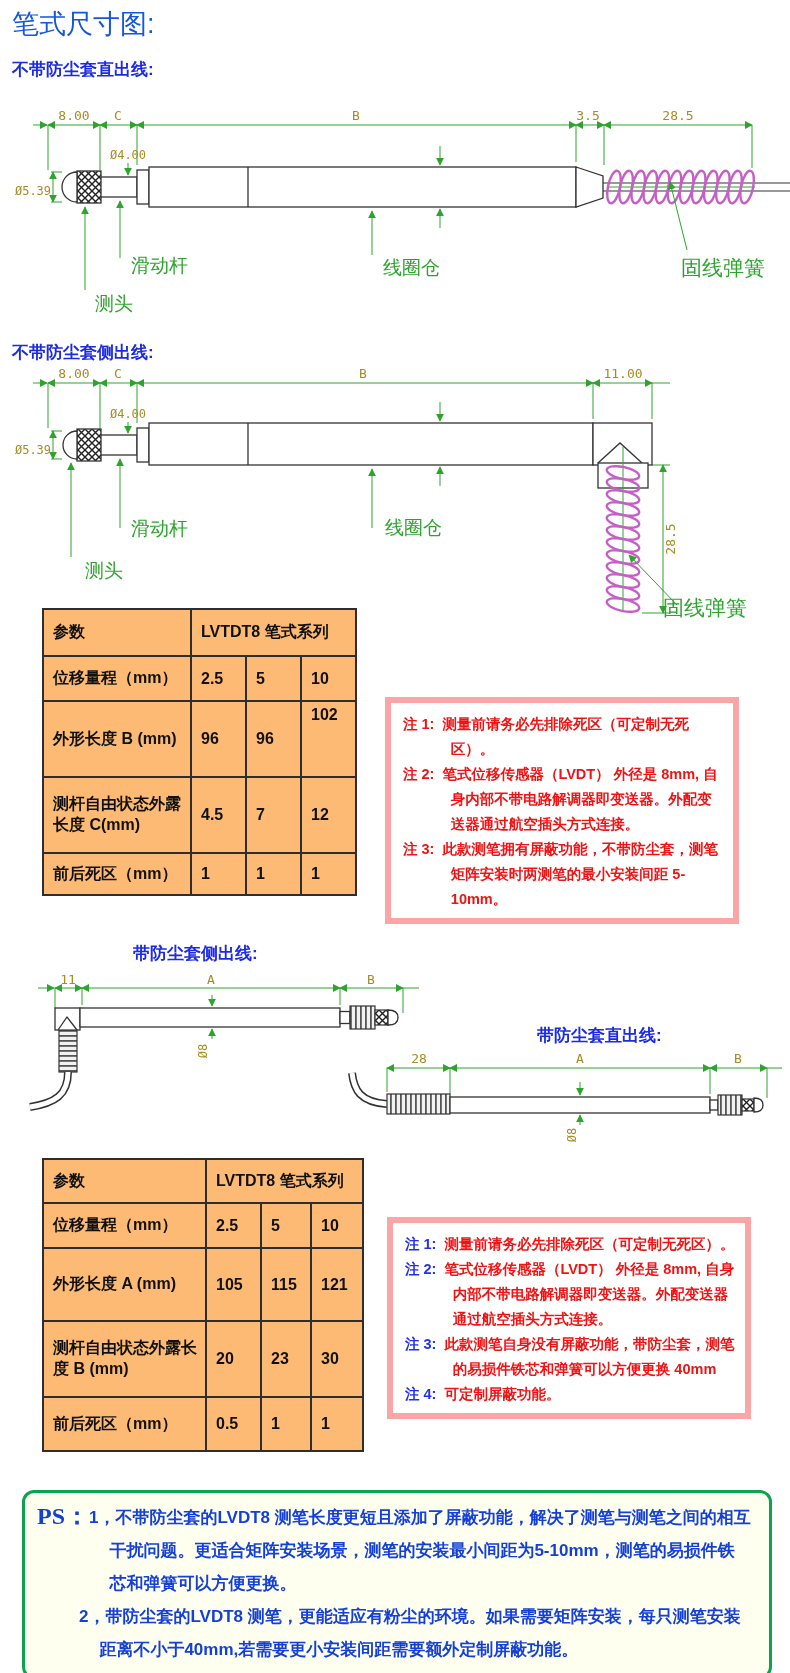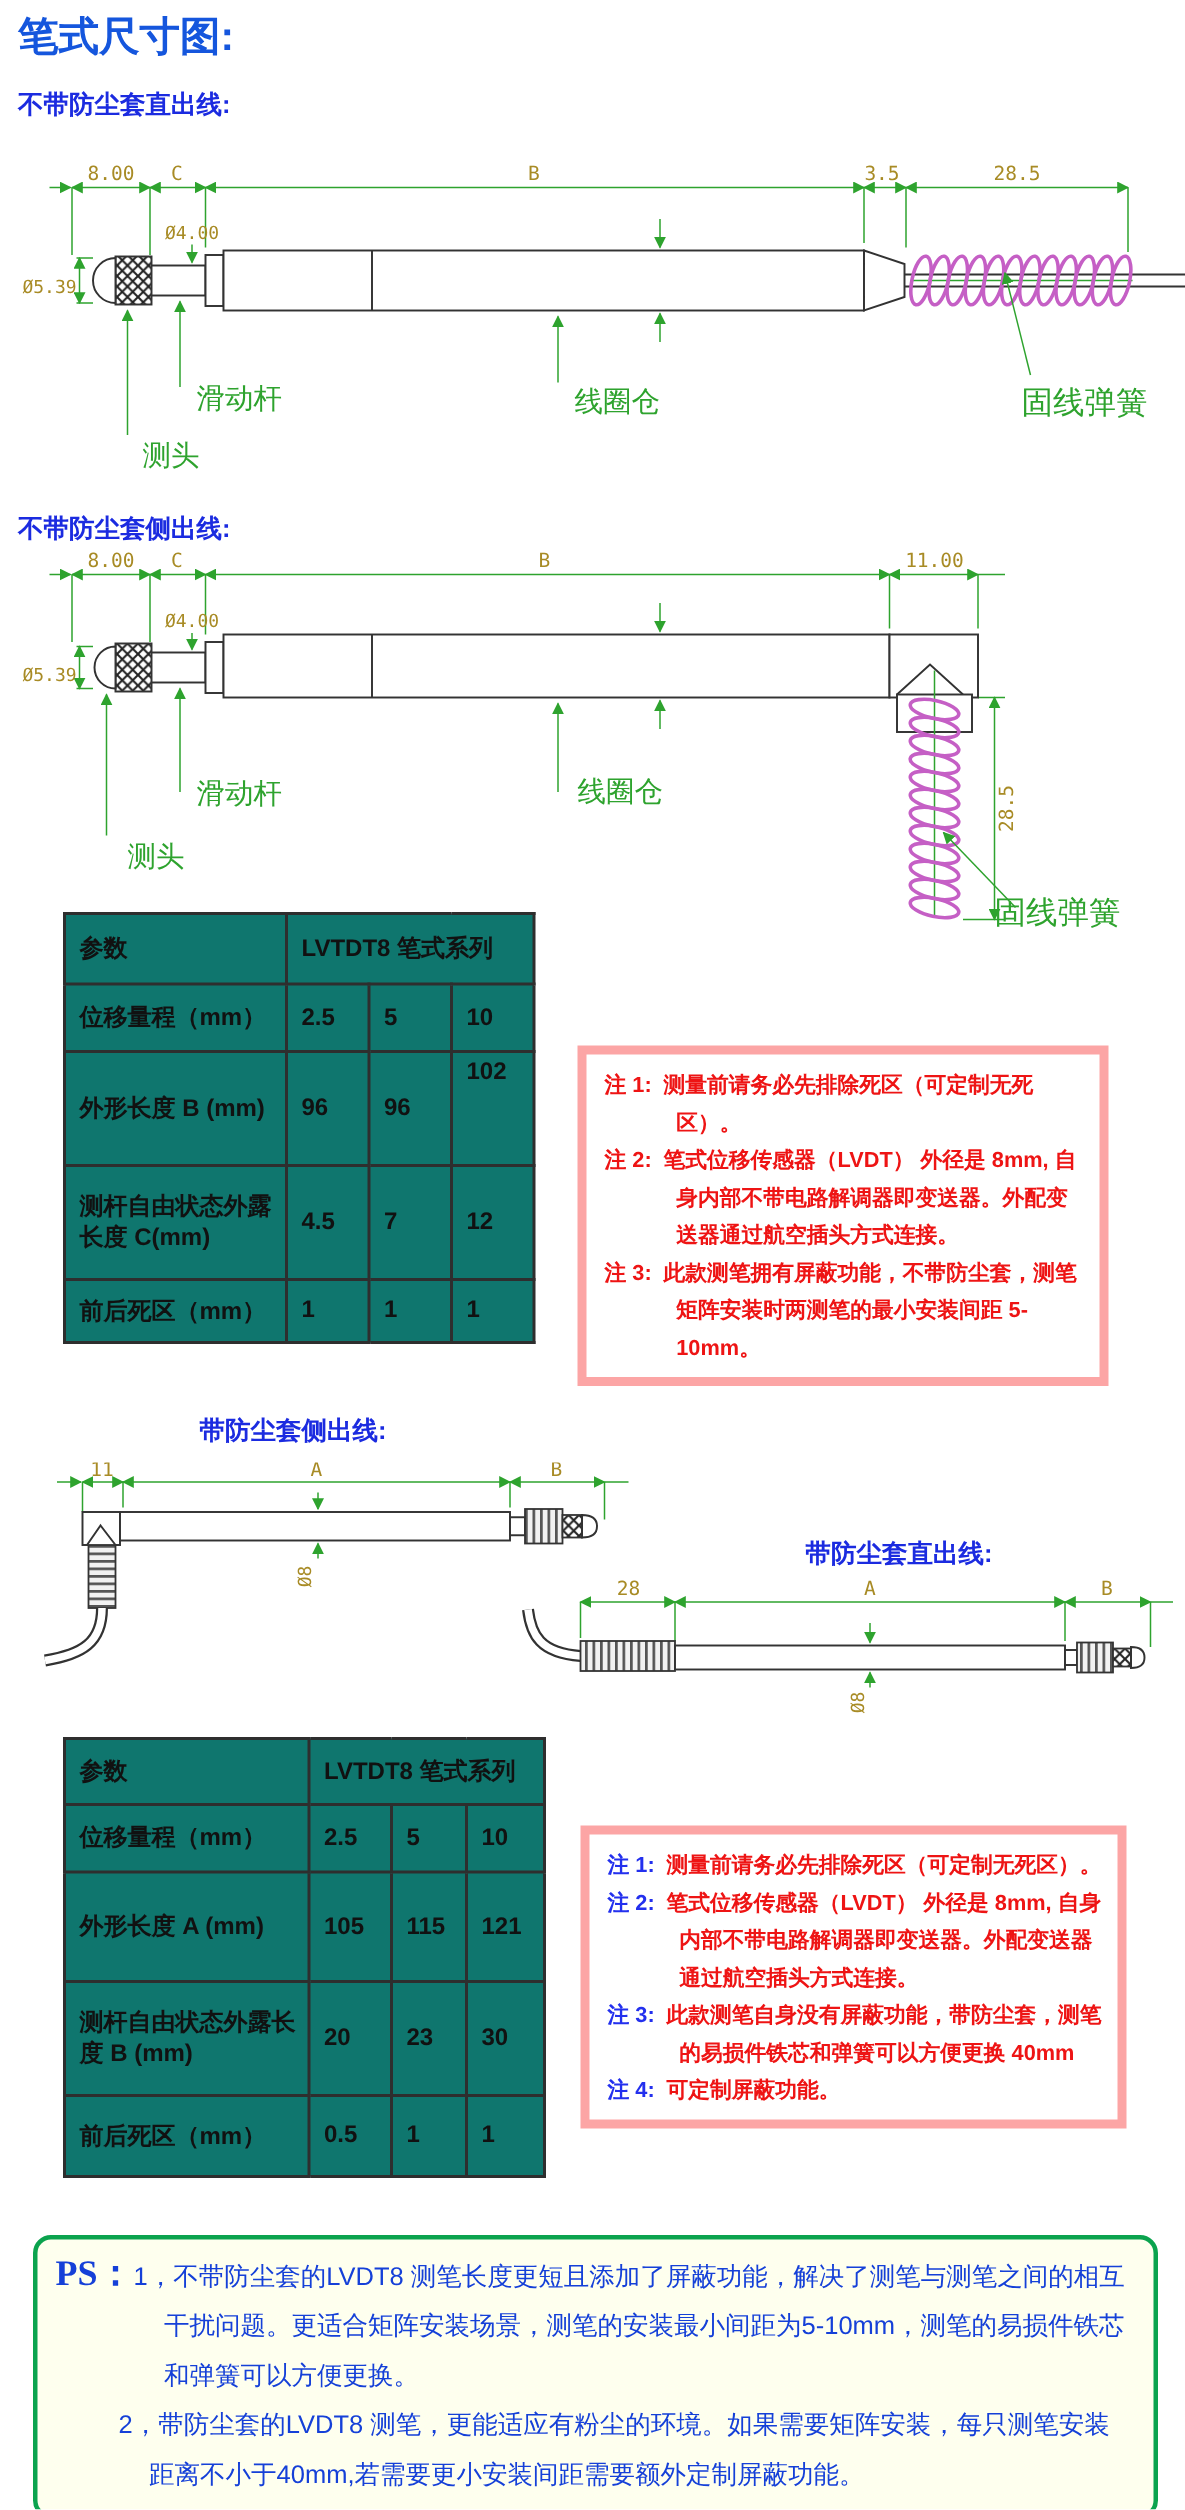--- a/index.html
+++ b/index.html
@@ -1,38 +1,38 @@
 <!DOCTYPE html>
 <html><head>
 <meta charset="utf-8">
 <style>
   html,body{margin:0;padding:0;background:#fff;}
   .page{position:relative;width:790px;height:1673px;background:#fff;overflow:hidden;
         font-family:"Liberation Sans","DejaVu Sans",sans-serif;}
   .abs{position:absolute;}
-  .title{left:12px;top:6px;font-size:27px;font-weight:bold;color:#1556dd;}
+  .title{left:12px;top:6px;font-size:27px;font-weight:normal;color:#1556dd;}
   .sec{font-size:17px;font-weight:bold;color:#1b2be0;}
   
   table.spec{border-collapse:collapse;table-layout:fixed;}
   table.spec td{border:2px solid #2e2e2e;font-size:16px;font-weight:bold;color:#111;
-                padding:4px 6px 4px 9px;vertical-align:middle;background:#0f766e;}
+                padding:4px 6px 4px 9px;vertical-align:middle;background:#fdba74;}
   
   .notebox{border:6px solid #fca5a5;background:#fff;padding:9px 10px 6px 12px;
            font-size:14.5px;font-weight:bold;line-height:25px;color:#ee1414;}
   .note-item{padding-left:3.3em;text-indent:-3.3em;}
   .note-tag{margin-right:.55em;}
   .tag-red{color:#ee1414;}
   .tag-blue{color:#2330ee;}
   .note-text{color:#ee1414;}
   
   .psbox{border:3px solid #0ba34e;border-radius:12px;background:#feffee;
          padding:8px 18px 10px 12px;display:flex;align-items:flex-start;}
   .pslabel{font-family:"Liberation Serif","DejaVu Serif",serif;font-size:24px;font-weight:bold;
            color:#1540d8;width:52px;flex:0 0 52px;line-height:30px;}
-  .psbody{flex:1;font-size:17px;font-weight:normal;color:#1540d8;line-height:33px;}
+  .psbody{flex:1;font-size:17px;font-weight:bold;color:#1540d8;line-height:33px;}
   .psbody p{margin:0;padding-left:1.2em;text-indent:-1.2em;}
   .psbody p.p2{margin-left:-10px;}
   
   svg text{font-family:"DejaVu Sans Mono","Liberation Mono",monospace;}
   .dim{font-size:13px;fill:#a88b25;}
   .dia{font-size:12px;fill:#a88b25;}
   .glabel{font-size:19px;fill:#2ea32e;font-family:"Liberation Sans",sans-serif;}
   .glabel.big{font-size:21px;}
   .gline{stroke:#2ea32e;stroke-width:1;fill:none;}
   .part{stroke:#333;stroke-width:1.3;fill:#fff;}

